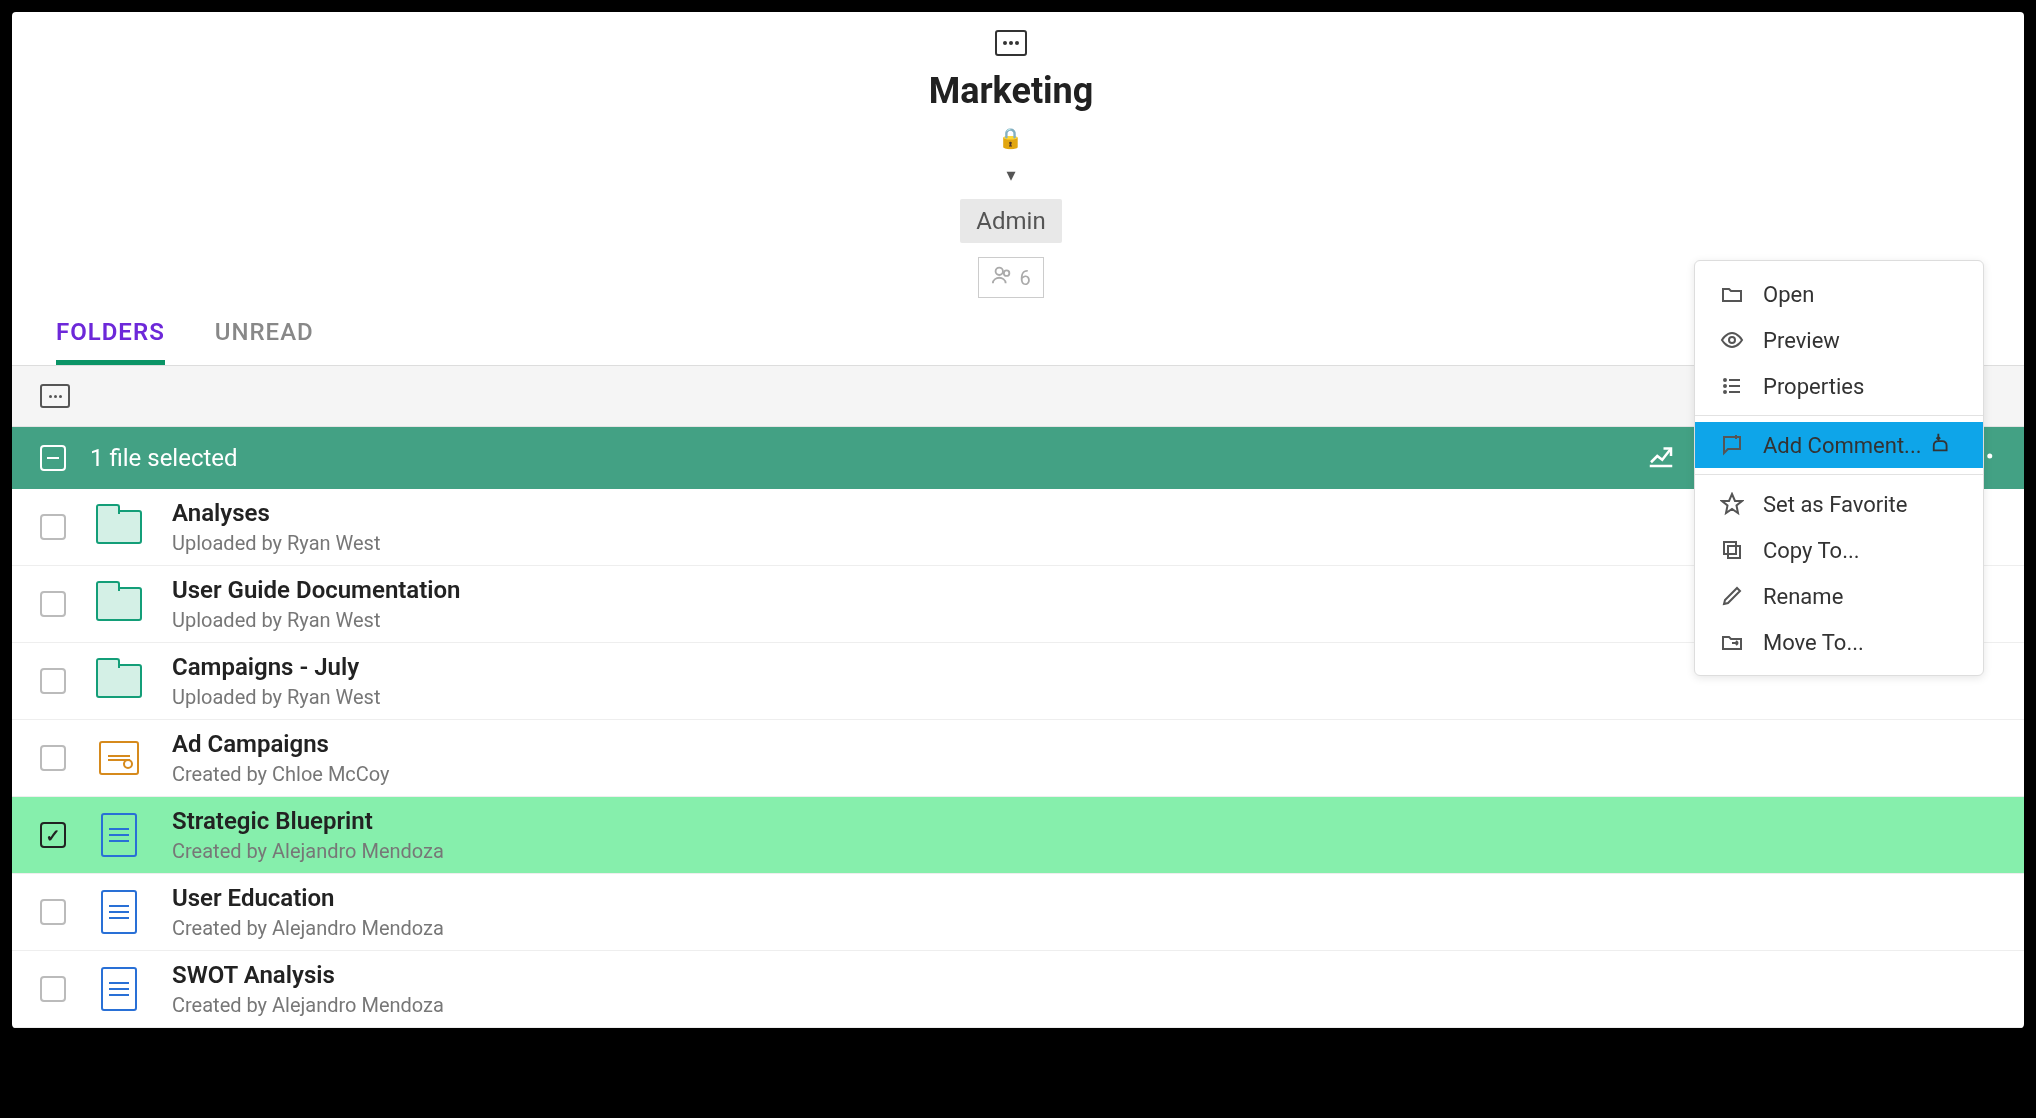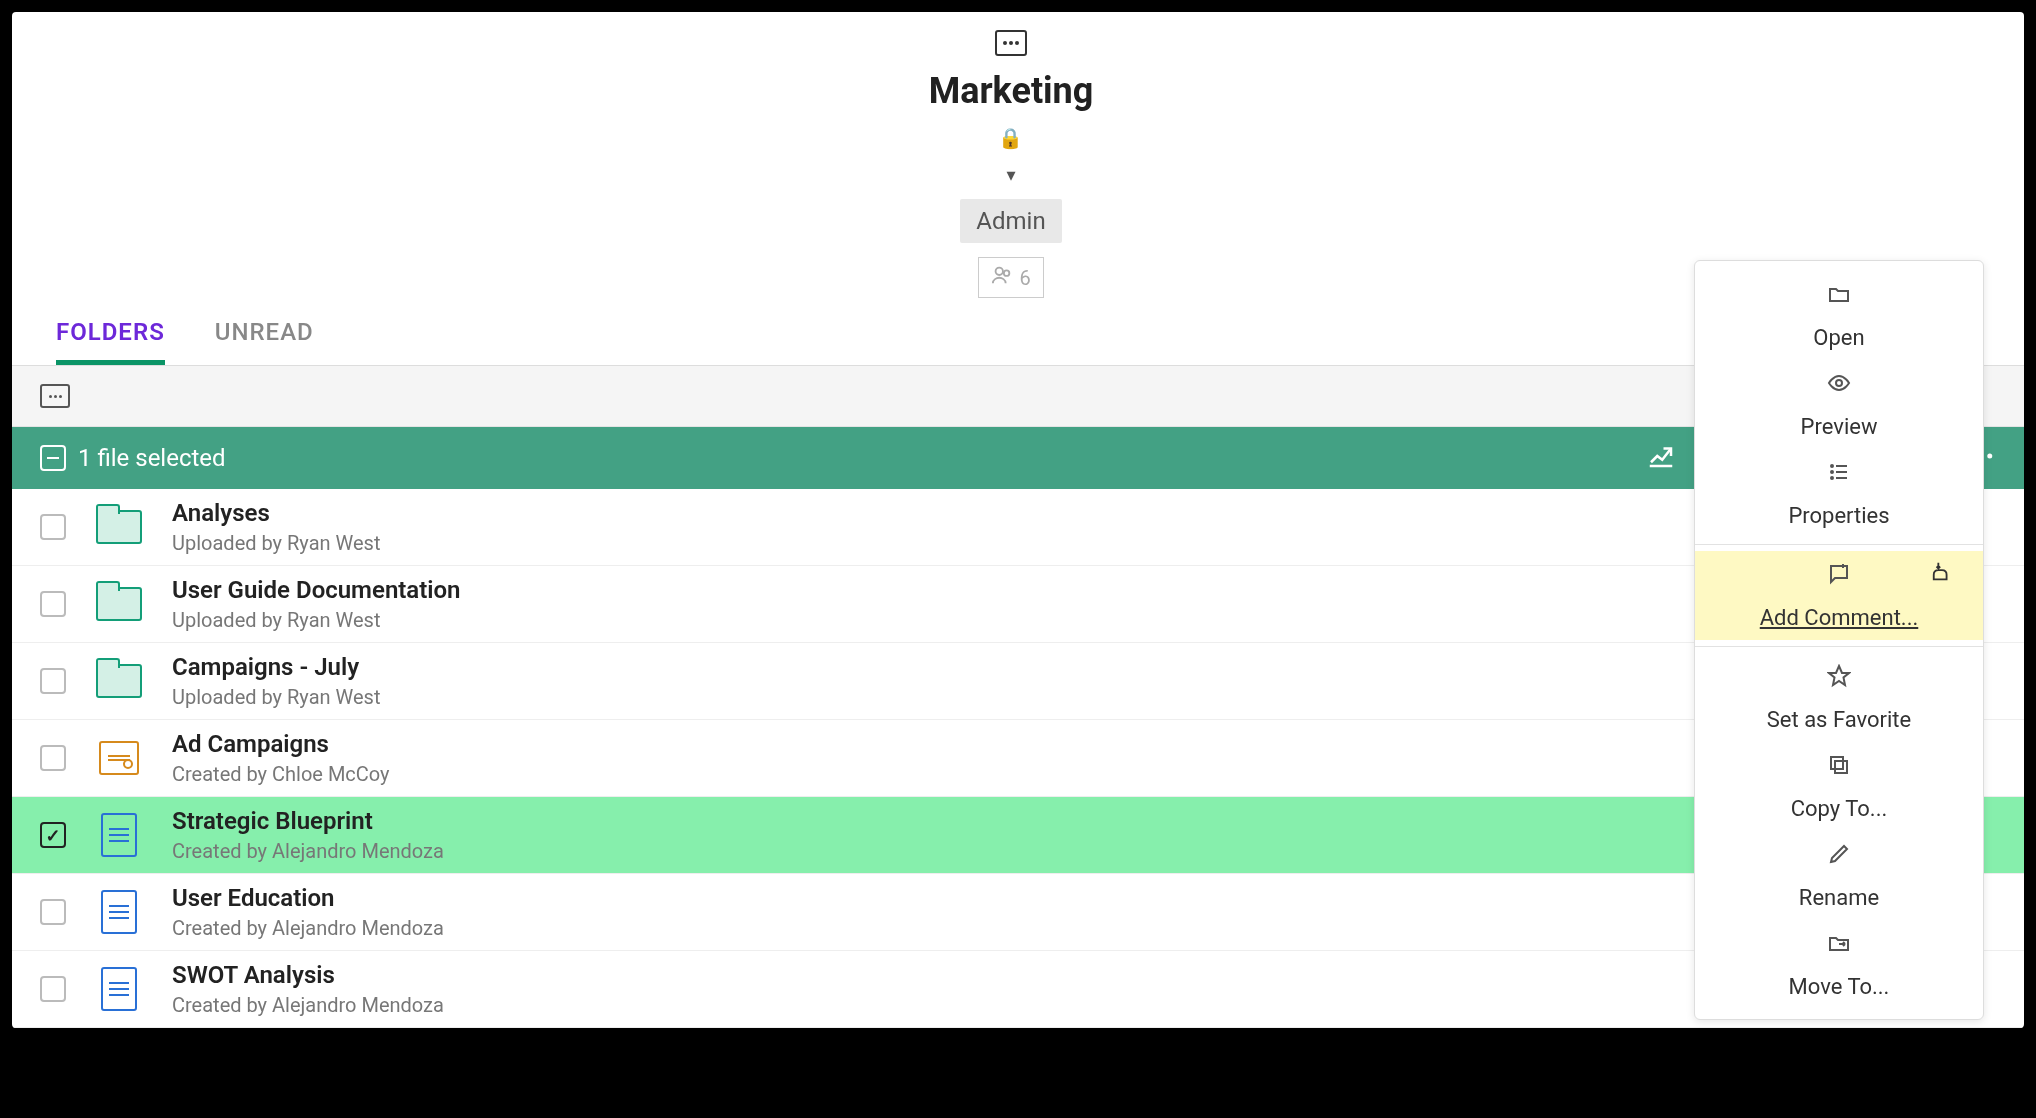--- a/index.html
+++ b/index.html
@@ -87,21 +87,21 @@
   .sdots { display:flex; gap:2px; }
   .sdots span { width:3px;height:3px;background:#555;border-radius:50%; }
   .selection-bar {
     background:#43a184;
     color:#fff;
     display:flex;
     align-items:center;
     justify-content:space-between;
     padding:14px 28px;
   }
-  .sel-left { display:flex; align-items:center; gap:12px; }
+  .sel-left { display:flex; align-items:center; gap:24px; }
   .sel-check {
     width:26px;height:26px;border:2px solid #fff;border-radius:4px;display:flex;align-items:center;justify-content:center;
   }
   .sel-check .minus { width:12px;height:2px;background:#fff; }
   .sel-text { font-size:24px; }
   .sel-actions { display:flex; gap:50px; align-items:center; }
   .sel-actions svg { width:30px;height:30px; }
   .list {}
   .row {
     display:flex;
@@ -147,23 +147,22 @@
     z-index:10;
   }
   .menu-item {
     display:flex;
     align-items:center;
     gap:18px;
     padding:10px 24px;
     font-size:22px;
     color:#333;
     cursor:pointer;
-    flex-direction:column;
-  }
-  .menu-item.hover { background:#fef9c3;text-decoration:underline; }
+  }
+  .menu-item.hover { background:#0ea5e9; }
   .menu-divider { height:1px;background:#e2e2e2;margin:6px 0; }
   .mi-icon { width:26px;height:26px;display:flex;align-items:center;justify-content:center;color:#555;flex-shrink:0; }
   .mi-icon svg { width:24px;height:24px; }
   .cursor-pointer {
     position:absolute;
     font-size:22px;
   }
 </style>
 </head>
 <body>

